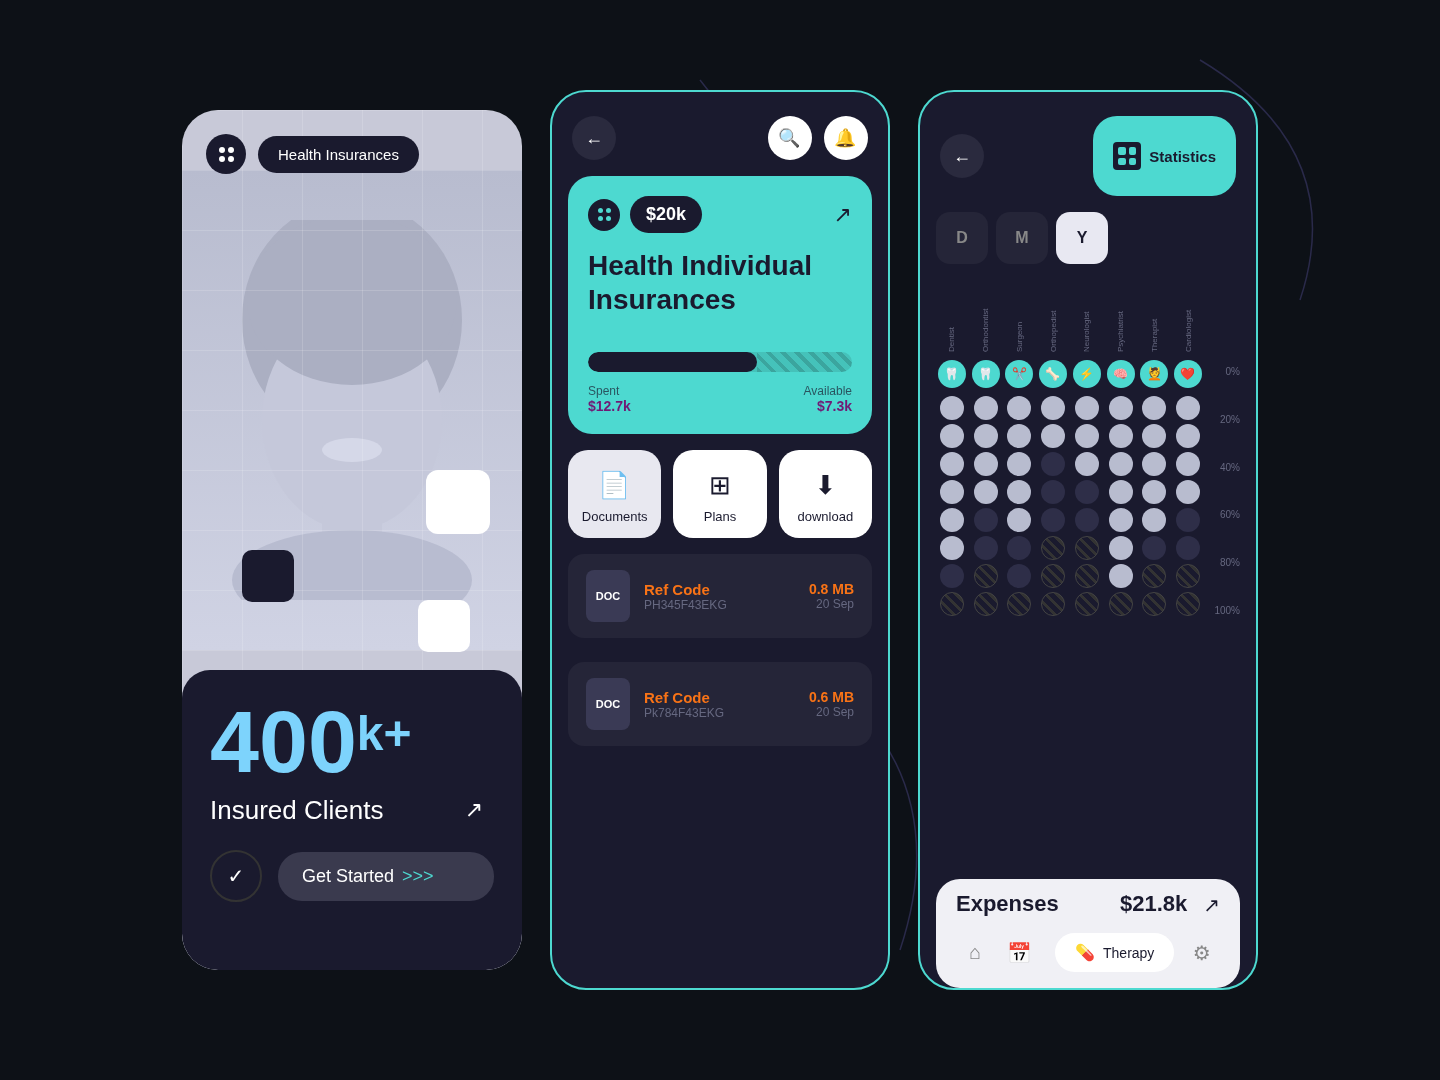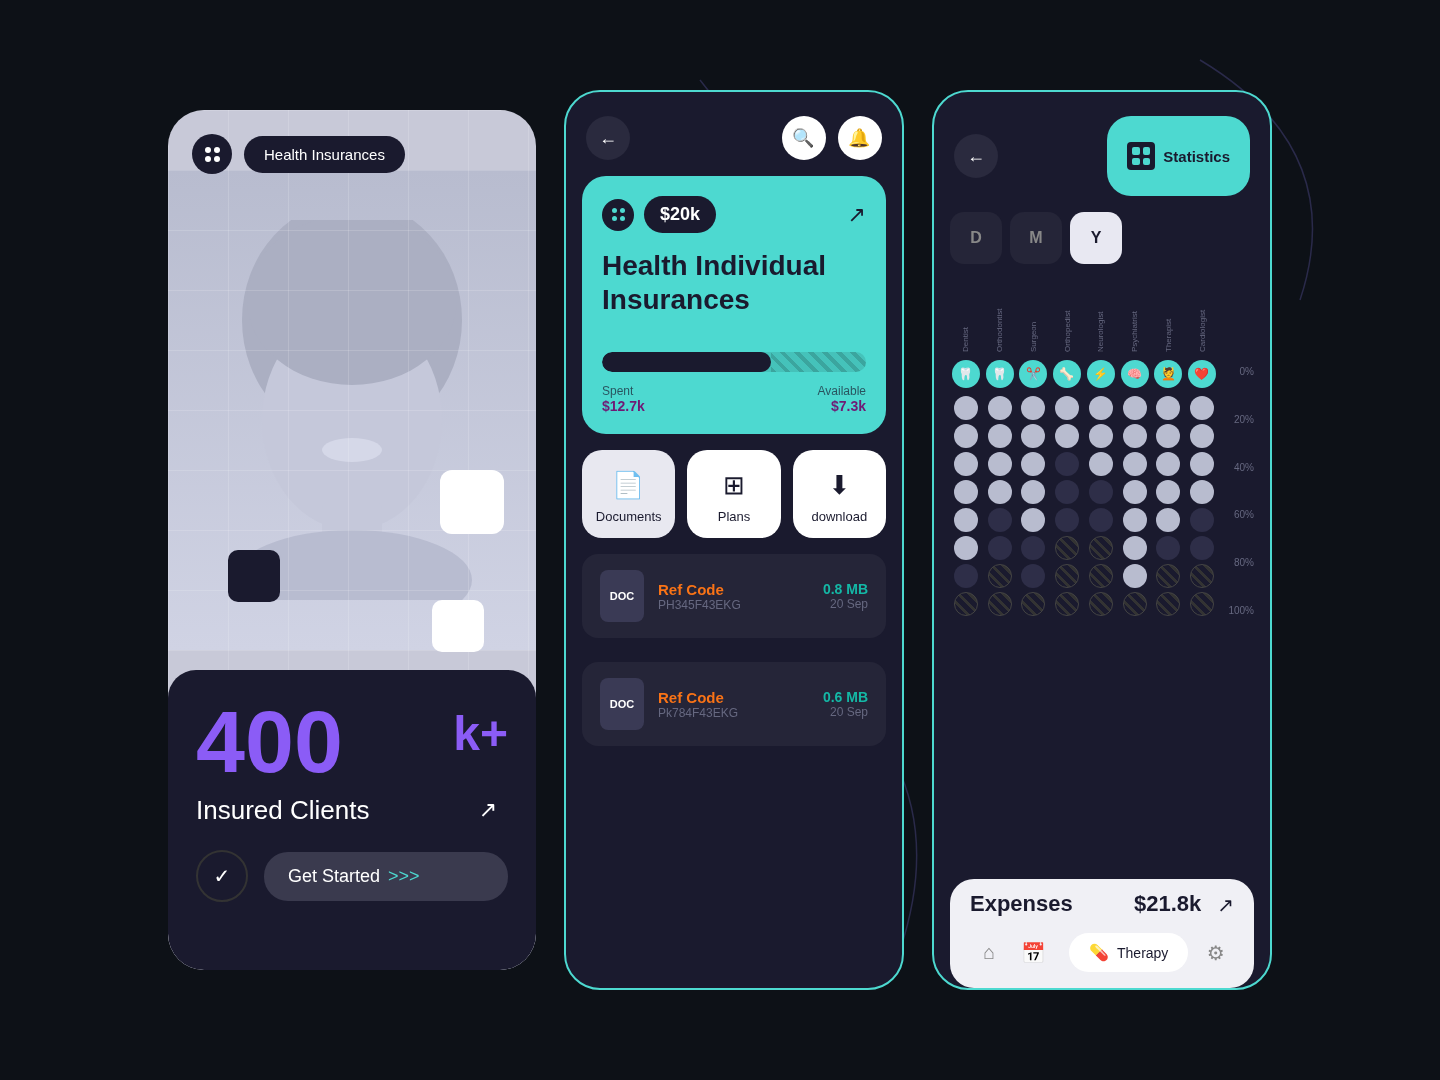--- a/index.html
+++ b/index.html
@@ -28,21 +28,21 @@
     .cards-container {
       display: flex;
       gap: 28px;
       align-items: center;
       z-index: 1;
       position: relative;
     }
 
     
     .card1 {
-      width: 368px;
+      width: 340px;
       height: 860px;
       background: #c8c9d8;
       border-radius: 36px;
       position: relative;
       overflow: hidden;
       display: flex;
       flex-direction: column;
     }
 
     .card1-header {
@@ -155,25 +155,24 @@
       background: #1a1a2e;
       border-radius: 28px 28px 36px 36px;
       padding: 28px 28px 20px;
       z-index: 4;
       height: 300px;
     }
 
     .insured-number {
       font-size: 88px;
       font-weight: 800;
-      color: #8b5cf6;
+      color: #7dd3fc;
       line-height: 1;
       display: flex;
       align-items: flex-start;
-      justify-content: space-between;
     }
 
     .insured-number .k-plus {
       font-size: 48px;
       font-weight: 700;
       margin-top: 12px;
     }
 
     .insured-label {
       font-size: 26px;
@@ -449,21 +448,21 @@
       color: #666880;
     }
 
     .doc-meta {
       text-align: right;
     }
 
     .doc-size {
       font-size: 14px;
       font-weight: 600;
-      color: #14b8a6;
+      color: #f97316;
     }
 
     .doc-date {
       font-size: 12px;
       color: #666880;
     }
 
     
     .card3 {
       width: 340px;

